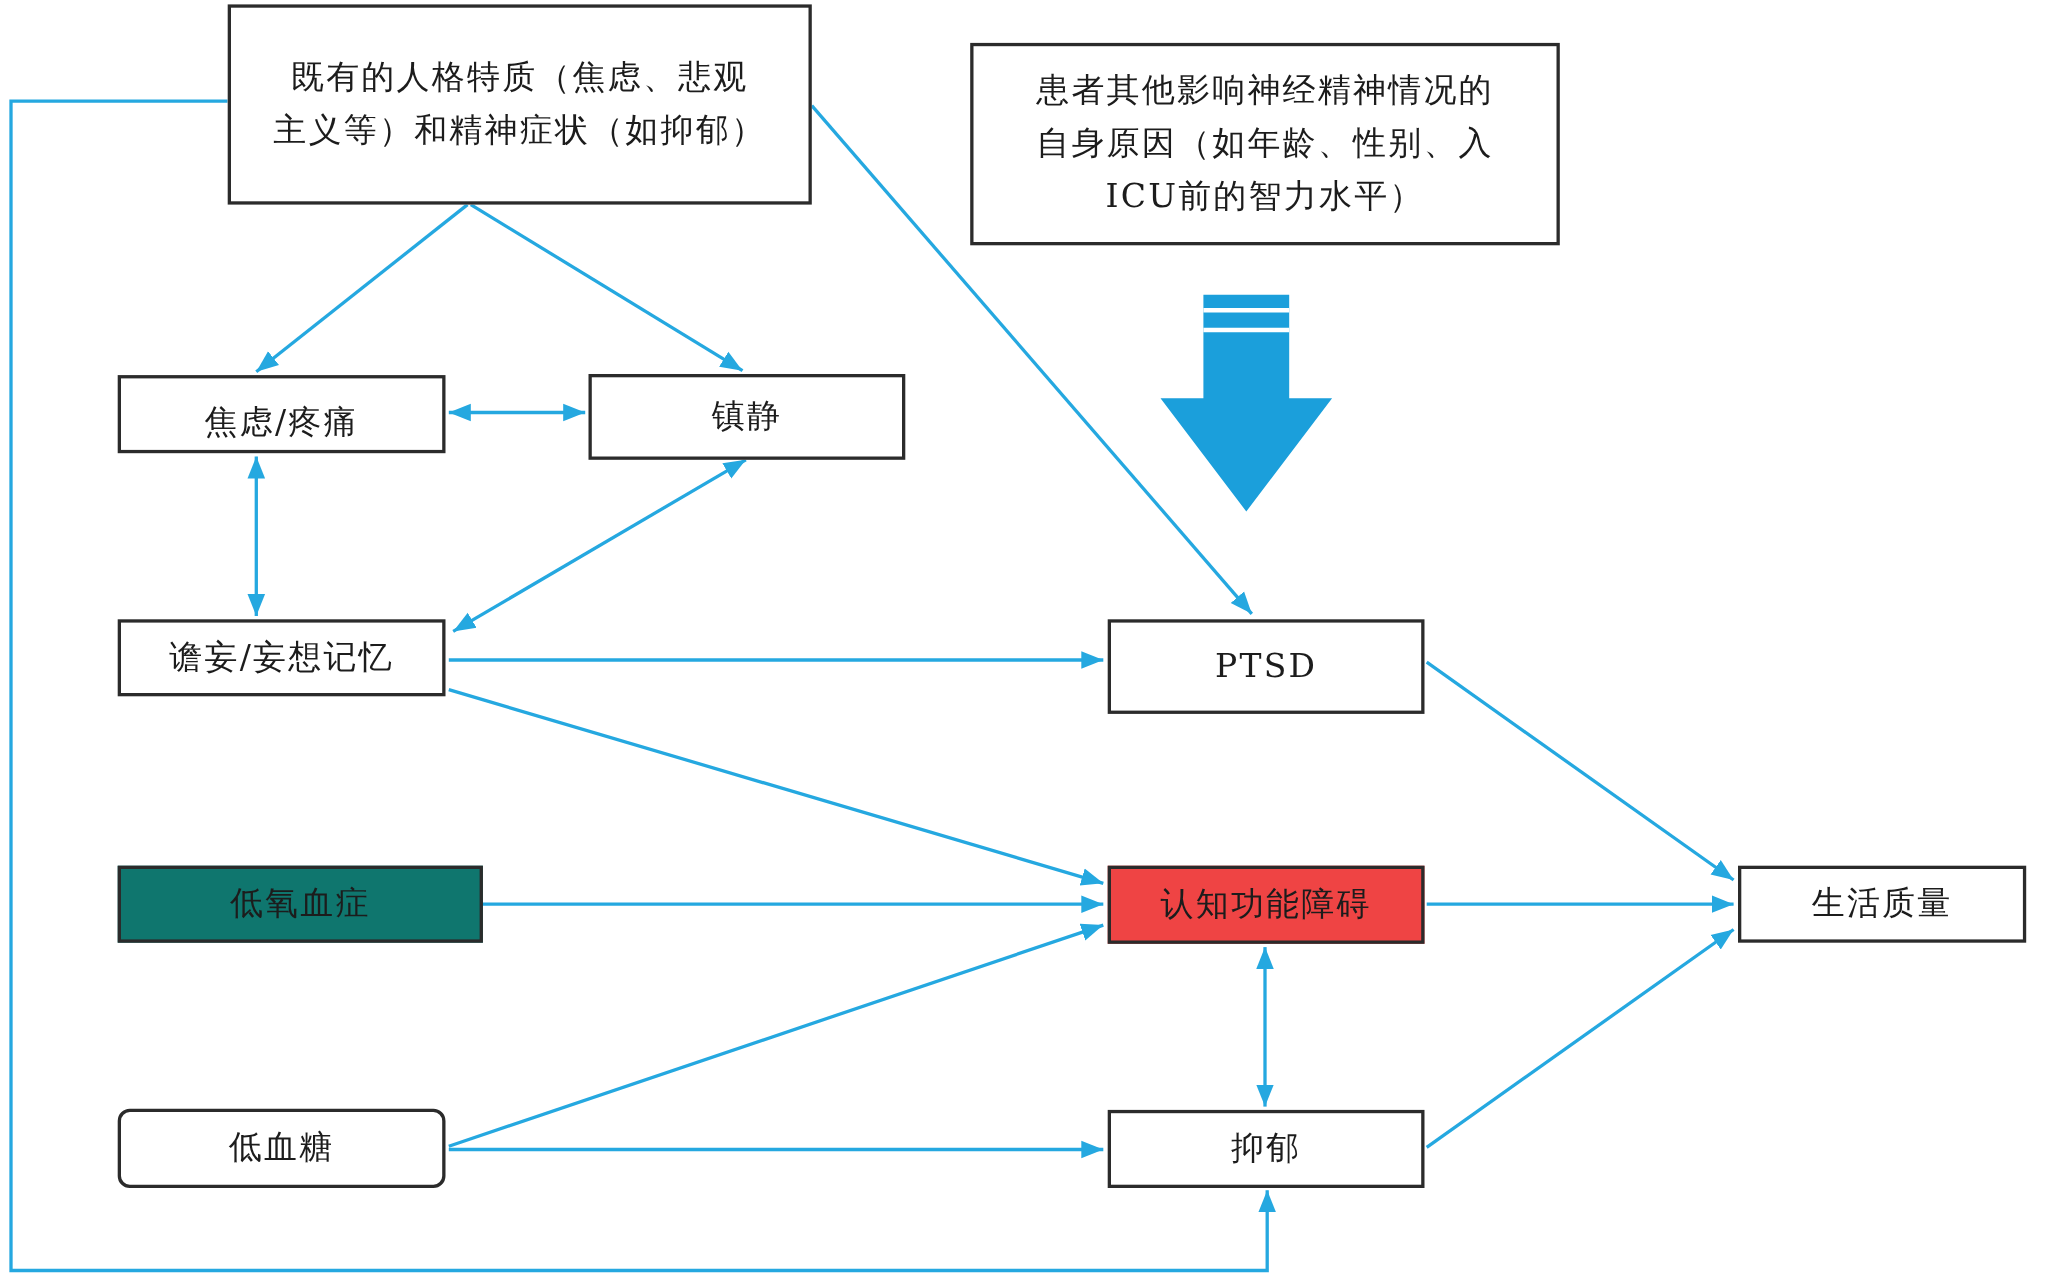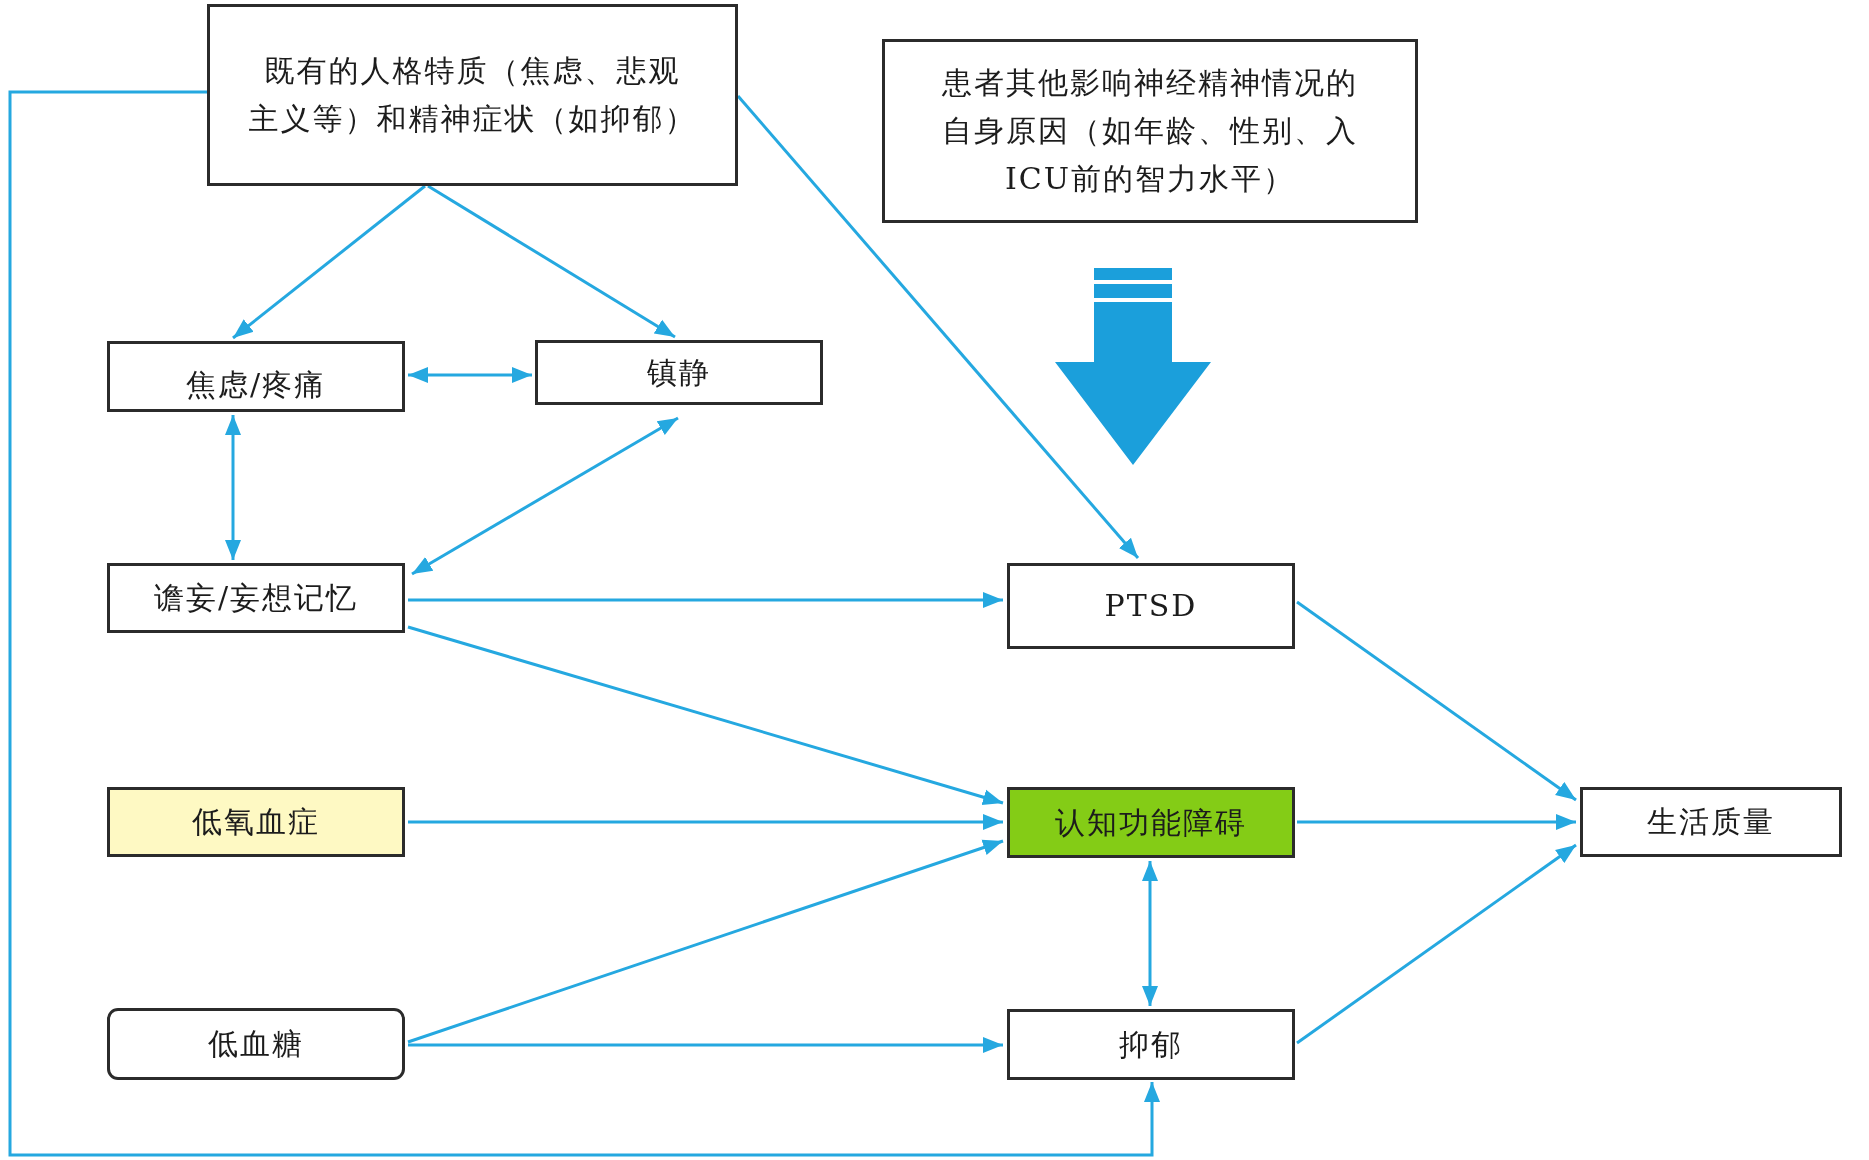--- a/index.html
+++ b/index.html
@@ -57,22 +57,22 @@
         <line x1="1094" x2="1172" y1="300" y2="300" stroke="#ffffff" stroke-width="4"></line>
       </g>
     </svg>
   <div>
       <div class="node" style="left: 207px; top: 4px; width: 531px; height: 182px; border-color: rgb(43, 43, 43); background: rgb(255, 255, 255); text-align: center;"><span>既有的人格特质（焦虑、悲观
 主义等）和精神症状（如抑郁）</span></div>
       <div class="node" style="left: 882px; top: 4px; width: 536px; height: 184px; border-color: rgb(43, 43, 43); background: rgb(255, 255, 255); margin-top: 35px;"><span>患者其他影响神经精神情况的
 自身原因（如年龄、性别、入
 ICU前的智力水平）</span></div>
       <div class="node" style="left: 107px; top: 341px; width: 298px; height: 71px; border-color: rgb(43, 43, 43); background: rgb(255, 255, 255); align-items: flex-end;"><span>焦虑/疼痛</span></div>
-      <div class="node" style="left: 535px; top: 340px; width: 288px; height: 65px; border-color: rgb(43, 43, 43); background: rgb(255, 255, 255);"><span>镇静</span></div>
+      <div class="node" style="left: 535px; top: 340px; width: 288px; height: 78px; border-color: rgb(43, 43, 43); background: rgb(255, 255, 255);"><span>镇静</span></div>
       <div class="node" style="left: 107px; top: 563px; width: 298px; height: 70px; border-color: rgb(43, 43, 43); background: rgb(255, 255, 255);"><span>谵妄/妄想记忆</span></div>
       <div class="node" style="left: 1007px; top: 563px; width: 288px; height: 86px; border-color: rgb(43, 43, 43); background: rgb(255, 255, 255);"><span>PTSD</span></div>
-      <div class="node" style="left: 107px; top: 787px; width: 298px; height: 70px; border-color: rgb(43, 43, 43); background: #fef9c3;"><span>低氧血症</span></div>
-      <div class="node" style="left: 1007px; top: 787px; width: 288px; height: 71px; border-color: rgb(43, 43, 43); background: #84cc16;"><span>认知功能障碍</span></div>
+      <div class="node" style="left: 107px; top: 787px; width: 332px; height: 70px; border-color: rgb(43, 43, 43); background: #0f766e;"><span>低氧血症</span></div>
+      <div class="node" style="left: 1007px; top: 787px; width: 288px; height: 71px; border-color: rgb(43, 43, 43); background: #ef4444;"><span>认知功能障碍</span></div>
       <div class="node" style="left: 107px; top: 1008px; width: 298px; height: 72px; border-color: rgb(43, 43, 43); background: rgb(255, 255, 255); border-radius: 11px;"><span>低血糖</span></div>
       <div class="node" style="left: 1007px; top: 1009px; width: 288px; height: 71px; border-color: rgb(43, 43, 43); background: rgb(255, 255, 255);"><span>抑郁</span></div>
       <div class="node" style="left: 1580px; top: 787px; width: 262px; height: 70px; border-color: rgb(43, 43, 43); background: rgb(255, 255, 255);"><span>生活质量</span></div>
     </div>
 </div>
 
 </body></html>

